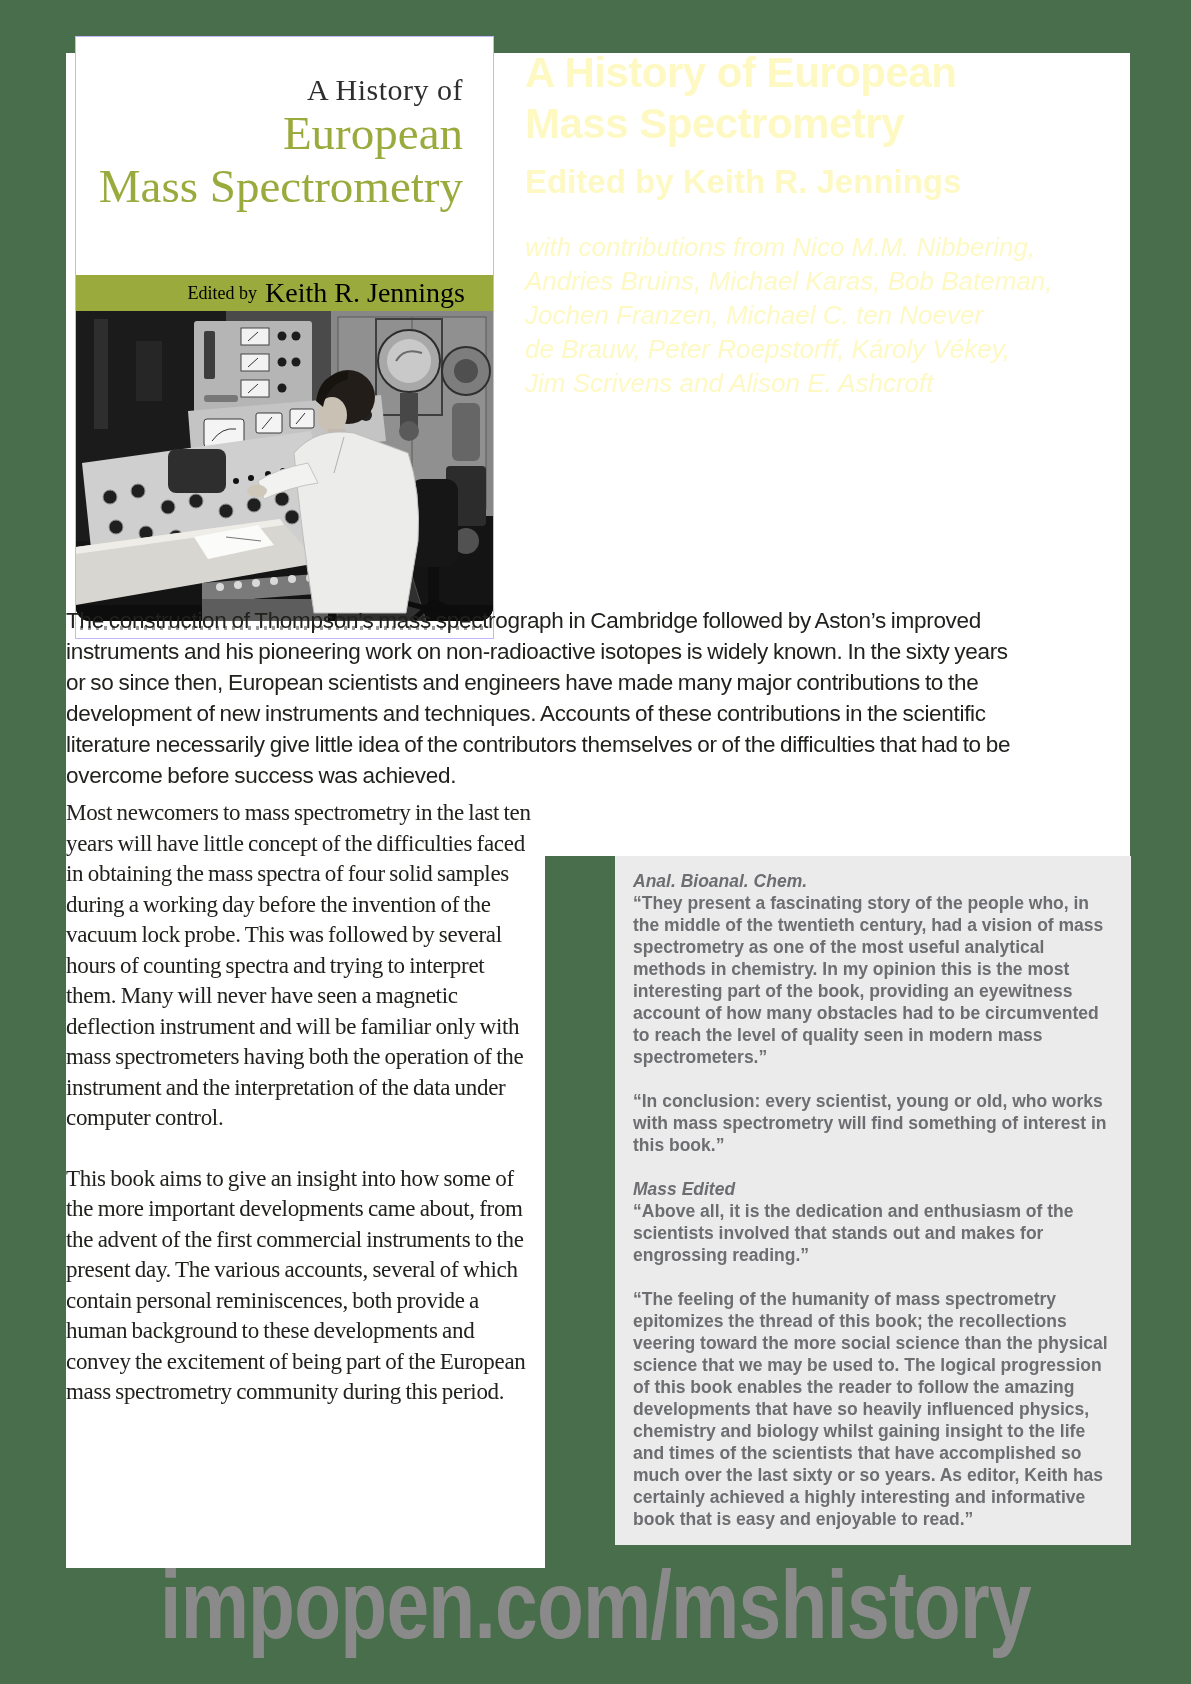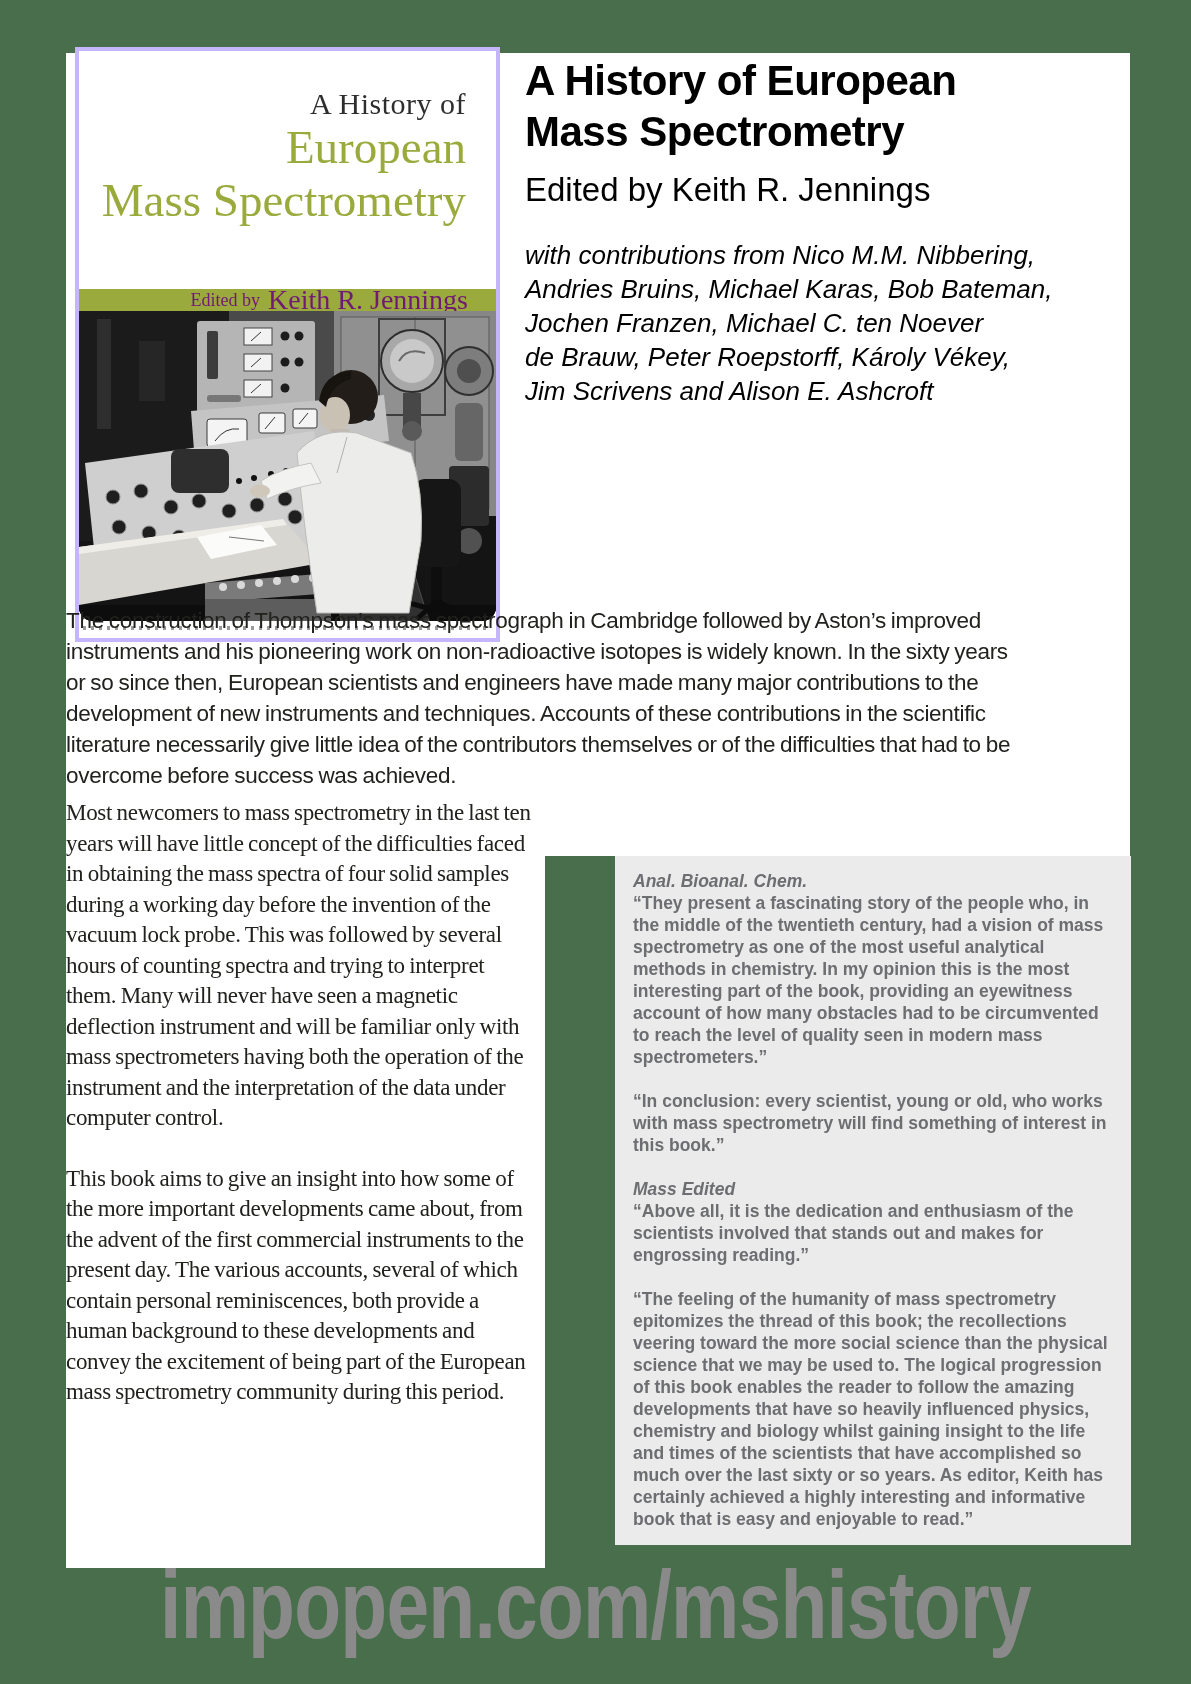--- a/index.html
+++ b/index.html
@@ -3,39 +3,39 @@
 <meta charset="utf-8">
 <style>
   html,body{margin:0;padding:0;background:#486E4B;}
   .page{position:relative;width:1191px;height:1684px;background:var(--page-bg,#486E4B);
         overflow:hidden;font-family:"Liberation Sans",sans-serif;}
   .panel{position:absolute;background:#ffffff;}
   .panel-top{left:66px;top:53px;width:1064px;height:803px;}
   .panel-left{left:66px;top:856px;width:479px;height:712px;}
 
   
-  .cover{position:absolute;left:75px;top:47px;width:417px;border:4px solid #c4b5fd;background:#fff;}
+  .cover{position:absolute;left:75px;top:36px;width:417px;border:1px solid #c4b5fd;background:#fff;}
   .cover-titlearea{height:238px;text-align:right;padding:36px 30px 0 0;box-sizing:border-box;
                    font-family:"Liberation Serif",serif;}
   .cover-prefix{font-size:30px;color:#2e2e2e;letter-spacing:.5px;}
   .cover-t1,.cover-t2{font-size:47px;line-height:1.12;color:var(--cover-accent,#9AAA3C);}
-  .cover-band{height:22px;background:var(--cover-accent,#9AAA3C);color:#701a75;text-align:right;
+  .cover-band{height:36px;background:var(--cover-accent,#9AAA3C);color:#000000;text-align:right;
               padding-right:28px;font-family:"Liberation Serif",serif;display:flex;
               align-items:center;justify-content:flex-end;gap:8px;}
   .cover-band .small{font-size:18px;}
   .cover-band .big{font-size:28px;}
   .cover-photo{height:310px;border-radius:0 0 14px 14px;overflow:hidden;background:#141414;}
   .cover-photo svg{display:block;width:100%;height:100%;}
   .photo-caption{height:4px;margin:5px 10px 8px 4px;
       background:repeating-linear-gradient(90deg,#9a9a9a 0 3px,transparent 3px 8px);}
 
   
-  .header{position:absolute;left:525px;top:55px;width:600px;color:#000000;}
+  .header{position:absolute;left:525px;top:47px;width:600px;color:#fef9c3;}
   .header h1{margin:0;font-size:42px;line-height:1.22;font-weight:bold;letter-spacing:-.5px;}
-  .header .editor{margin-top:14px;font-size:33px;font-weight:400;}
+  .header .editor{margin-top:14px;font-size:33px;font-weight:700;}
   .header .contribs{margin-top:30px;font-size:26px;line-height:1.3;font-style:italic;
                     font-weight:500;white-space:pre-line;}
 
   
   .intro{position:absolute;left:66px;top:605px;width:956px;font-size:22.5px;line-height:31px;
          color:#21211d;letter-spacing:-.3px;word-spacing:-1px;}
   .leftcol{position:absolute;left:66px;top:798px;width:466px;font-size:23px;line-height:30.5px;
            color:#21211d;letter-spacing:-.3px;word-spacing:-1px;}
   .leftcol p{margin:0 0 30px 0;font-family:Liberation Serif, serif;}
 

